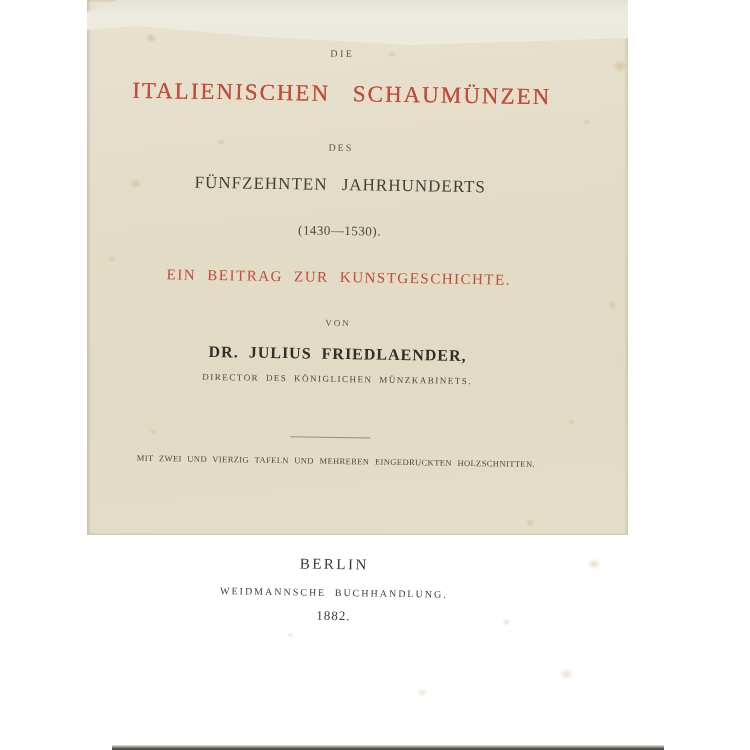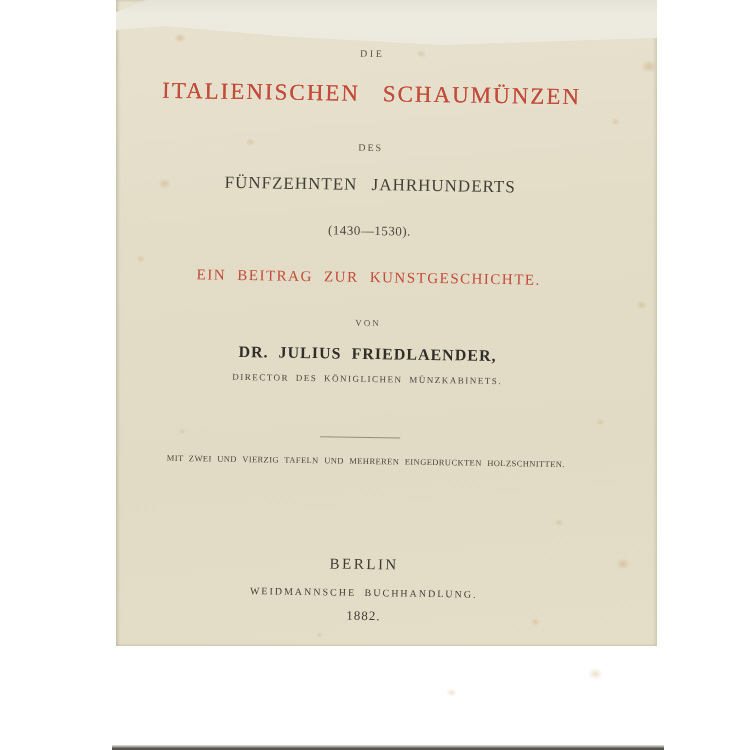--- a/index.html
+++ b/index.html
@@ -3,21 +3,21 @@
 <meta charset="utf-8">
 <style>
   html,body{margin:0;padding:0;}
   body{
     width:750px;height:750px;position:relative;overflow:hidden;
     background:#ffffff;
     font-family:"Liberation Serif","DejaVu Serif",serif;
   }
   
   .page{
-    position:absolute;left:116px;top:0;width:541px;height:646px;
+    position:absolute;left:87px;top:0;width:541px;height:535px;
     background:linear-gradient(175deg,#e7e1ce 0%,#e3ddc8 35%,#e1dbc5 70%,#e4dec9 100%);
     box-shadow:inset 2px 0 3px rgba(120,110,85,0.25), inset -2px 0 3px rgba(120,110,85,0.18);
   }
   
   .tissue{
     position:absolute;top:0;left:0;right:0;height:56px;
     background:linear-gradient(#e4e2d7 0%,#edebe0 25%,#eceade 100%);
     clip-path:polygon(30px 0,100% 0,100% 38px,60% 45px,30% 36px,9% 26px,0 30px,0 12px);
   }
   .bottom-edge{

